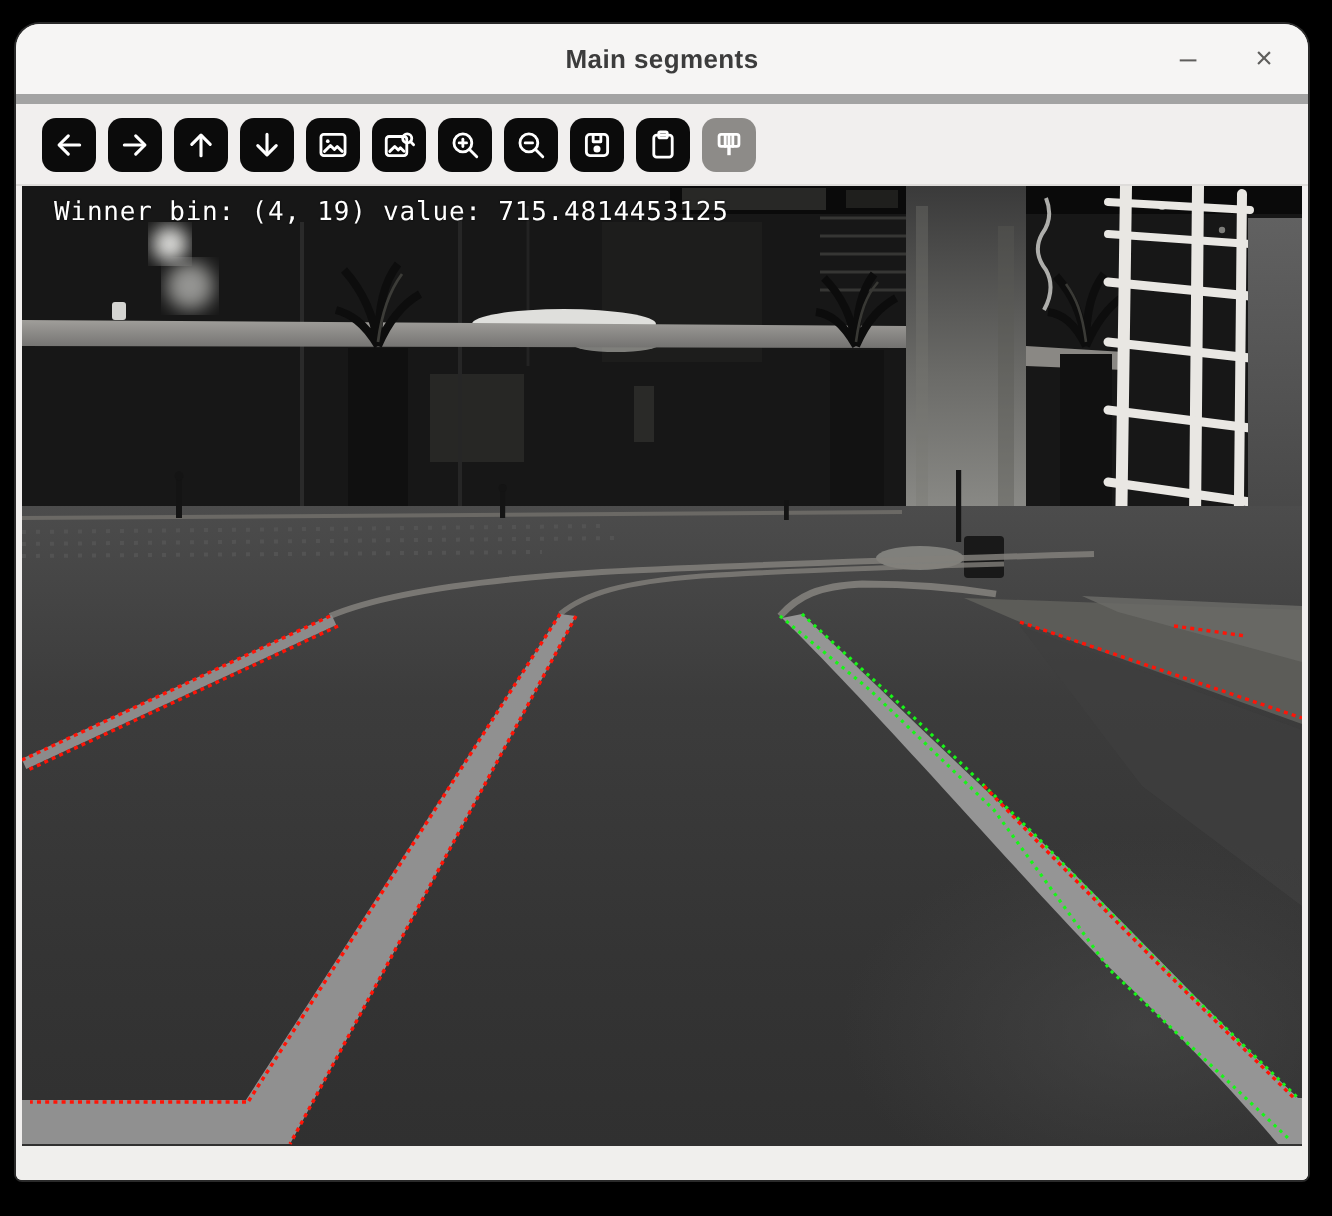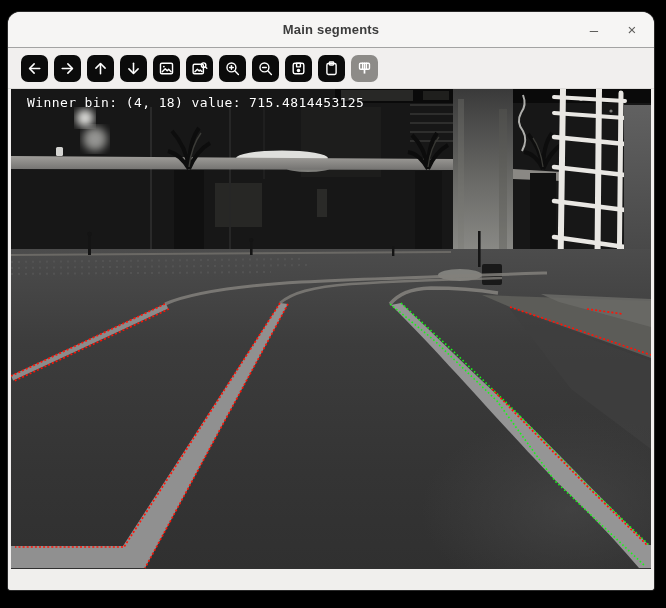--- a/index.html
+++ b/index.html
@@ -2,21 +2,21 @@
 <html><head>
 <meta charset="utf-8">
 <style>
   html,body{margin:0;padding:0;background:#000;}
   .canvas{position:relative;width:666px;height:608px;background:#000;overflow:hidden;
           font-family:"Liberation Sans",sans-serif;}
   .window{position:absolute;left:8px;top:12px;width:646px;height:578px;
           background:#f1efee;border-radius:12px 12px 3px 3px;overflow:hidden;
           box-shadow:0 0 0 1px #2a2a2a;}
   .titlebar{position:relative;height:35px;background:#f6f5f4;display:flex;
-            align-items:center;justify-content:center;border-bottom:1px solid #a3a3a3;}
+            align-items:center;justify-content:center;border-bottom:5px solid #a3a3a3;}
   .title{font-size:13px;font-weight:bold;color:#3c3c3c;letter-spacing:.2px;}
   .win-controls{position:absolute;right:10px;top:0;height:35px;display:flex;align-items:center;gap:14px;}
   .win-btn{width:24px;height:24px;display:flex;align-items:center;justify-content:center;
            color:#5f5e5c;font-size:15px;border-radius:50%;cursor:pointer;line-height:1;}
   .toolbar{height:40px;background:#f1efee;display:flex;align-items:center;
            padding-left:13px;gap:6px;border-bottom:1px solid #dedcda;}
   .tb-btn{width:27px;height:27px;background:#0b0b0b;border-radius:7px;display:flex;
           align-items:center;justify-content:center;flex:0 0 auto;cursor:pointer;}
   .tb-btn.alt{background:#8d8b88;}
   .tb-btn svg{display:block;}
@@ -279,18 +279,18 @@
           <polyline class="seg-red" points="112,458 4,458"></polyline>
           <polyline class="seg-red" points="277,215 134,479"></polyline>
           <polyline class="seg-green" points="379,215 424,252 486,312 544,392 633,476"></polyline>
           <polyline class="seg-green" points="390,214 440,260 506,324 578,398 638,456"></polyline>
           <polyline class="seg-red" points="481,300 506,326 579,400 637,457"></polyline>
           <polyline class="seg-red" points="499,218 640,266"></polyline>
           <polyline class="seg-red" points="576,220 612,225"></polyline>
         </g>
       </svg>
 
-      <div class="overlay-text">Winner bin: (4, 18) value: 715.4814453125</div>
+      <div class="overlay-text">Winner bin: (4, 19) value: 715.4814453125</div>
     </div>
 
     <div class="statusbar"></div>
   </div>
 </div>
 
 </body></html>

